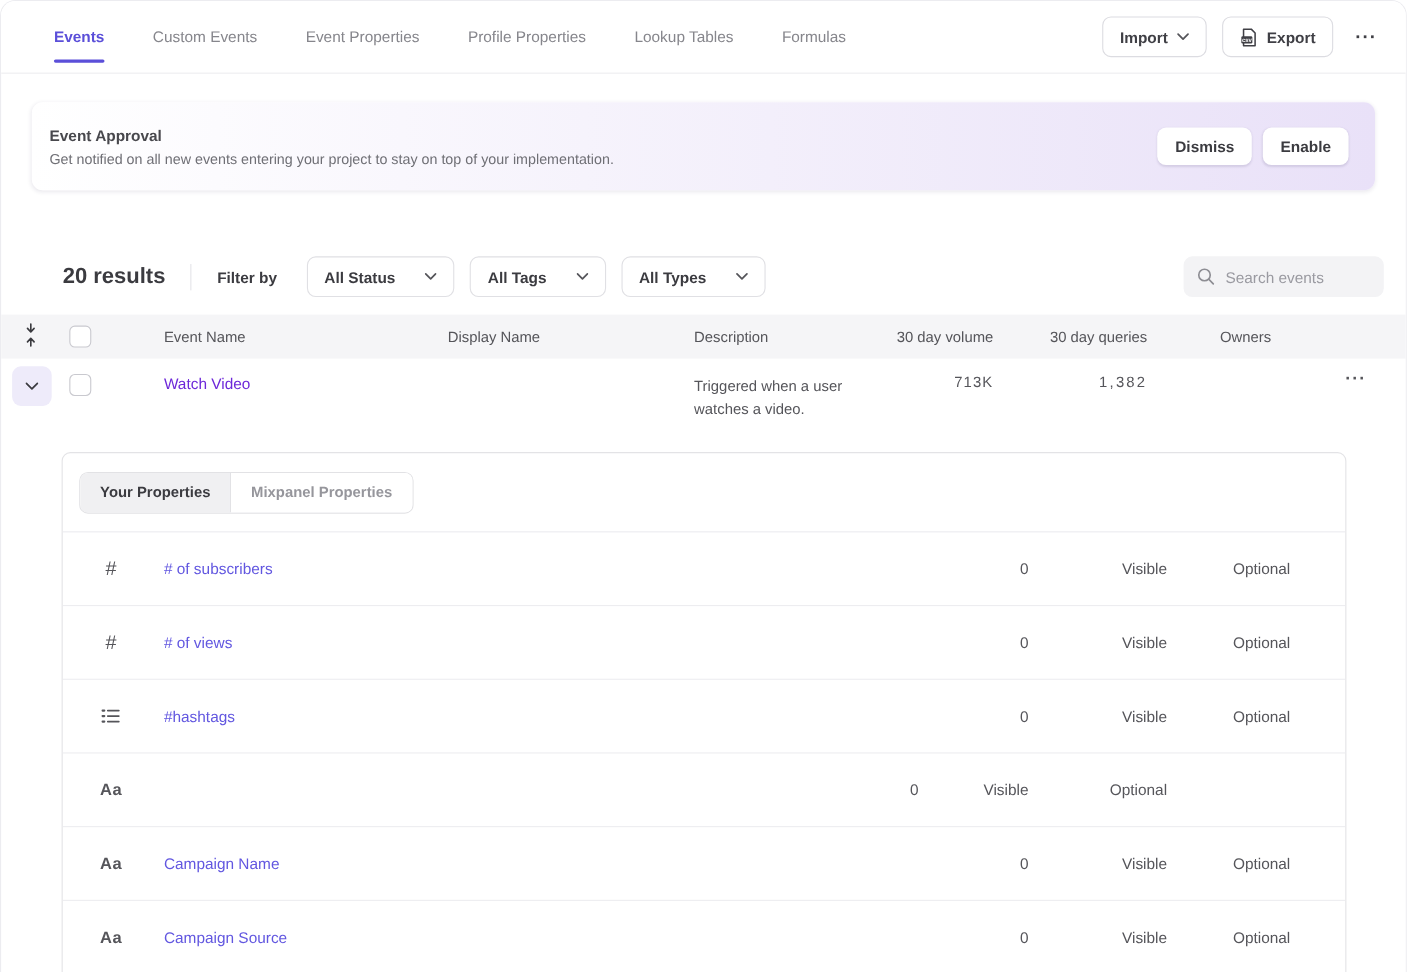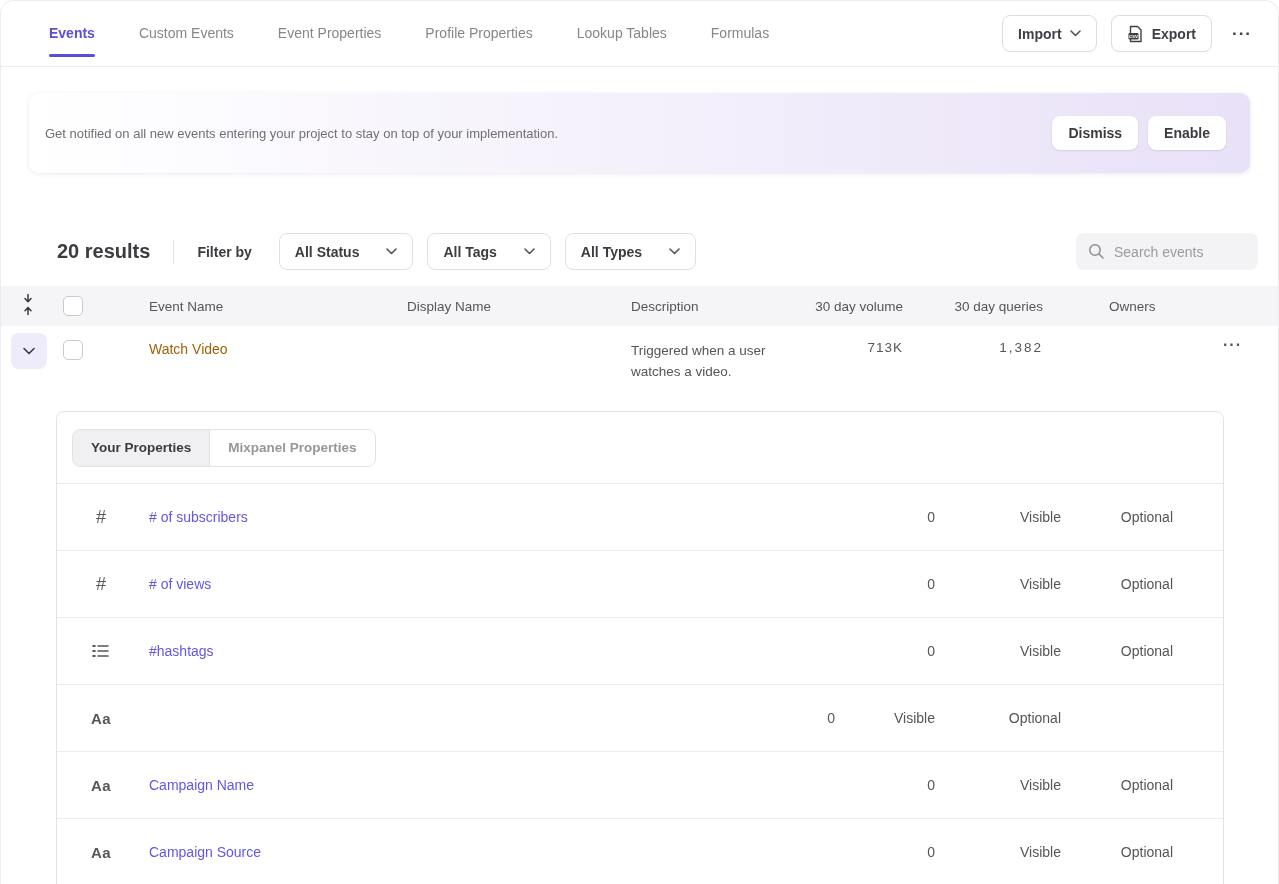--- a/index.html
+++ b/index.html
@@ -63,21 +63,21 @@
   .col-num { text-align:right; }
   .col-owners { padding-left:16px; }
   .col-more { display:flex; justify-content:flex-end; padding-right:20px; }
 
   .event-row { align-items:start; padding-top:14px; height:85px; font-size:13.5px; color:#55555a; }
   .expand-btn { width:36px; height:36px; margin:-7px 0 0 -6px; border:none; border-radius:8px;
     background:#eeebfa; display:flex; align-items:center; justify-content:center; cursor:pointer; }
   .checkbox { width:20px; height:20px; border:1.5px solid #c9c9cf; border-radius:5px;
     background:#fff; cursor:pointer; margin-left:8px; }
   .head-checkbox { margin-top:0; }
-  .event-link { font-size:14px; color:#a16207; cursor:pointer; line-height:18px; }
+  .event-link { font-size:14px; color:#6d28d9; cursor:pointer; line-height:18px; }
   .desc-text { line-height:21px; }
   .num-val { letter-spacing:1px; color:#55555a; }
   .queries-val { letter-spacing:2px; }
   .row-more { font-size:16px; font-weight:700; color:#55555a; letter-spacing:1px;
     cursor:pointer; margin-top:-4px; }
   .collapse-icon { margin-left:4px; cursor:pointer; }
 
   
   .panel { margin:0 54px 0 55px; border:1px solid #e3e3e6; border-radius:8px; height:500px;
     background:#fff; overflow:hidden; }
@@ -145,20 +145,21 @@
         </svg>
         <span>Export</span>
       </button>
       <span class="nav-more">···</span>
     </div>
   </div>
 
   <div class="banner-wrap">
     <div class="banner">
       <div class="banner-text">
+        <div class="banner-title">Event Approval</div>
         <div class="banner-desc">Get notified on all new events entering your project to stay on top of your implementation.</div>
       </div>
       <div class="banner-actions">
         <button class="banner-btn">Dismiss</button>
         <button class="banner-btn">Enable</button>
       </div>
     </div>
   </div>
 
   <div class="filter-row">

